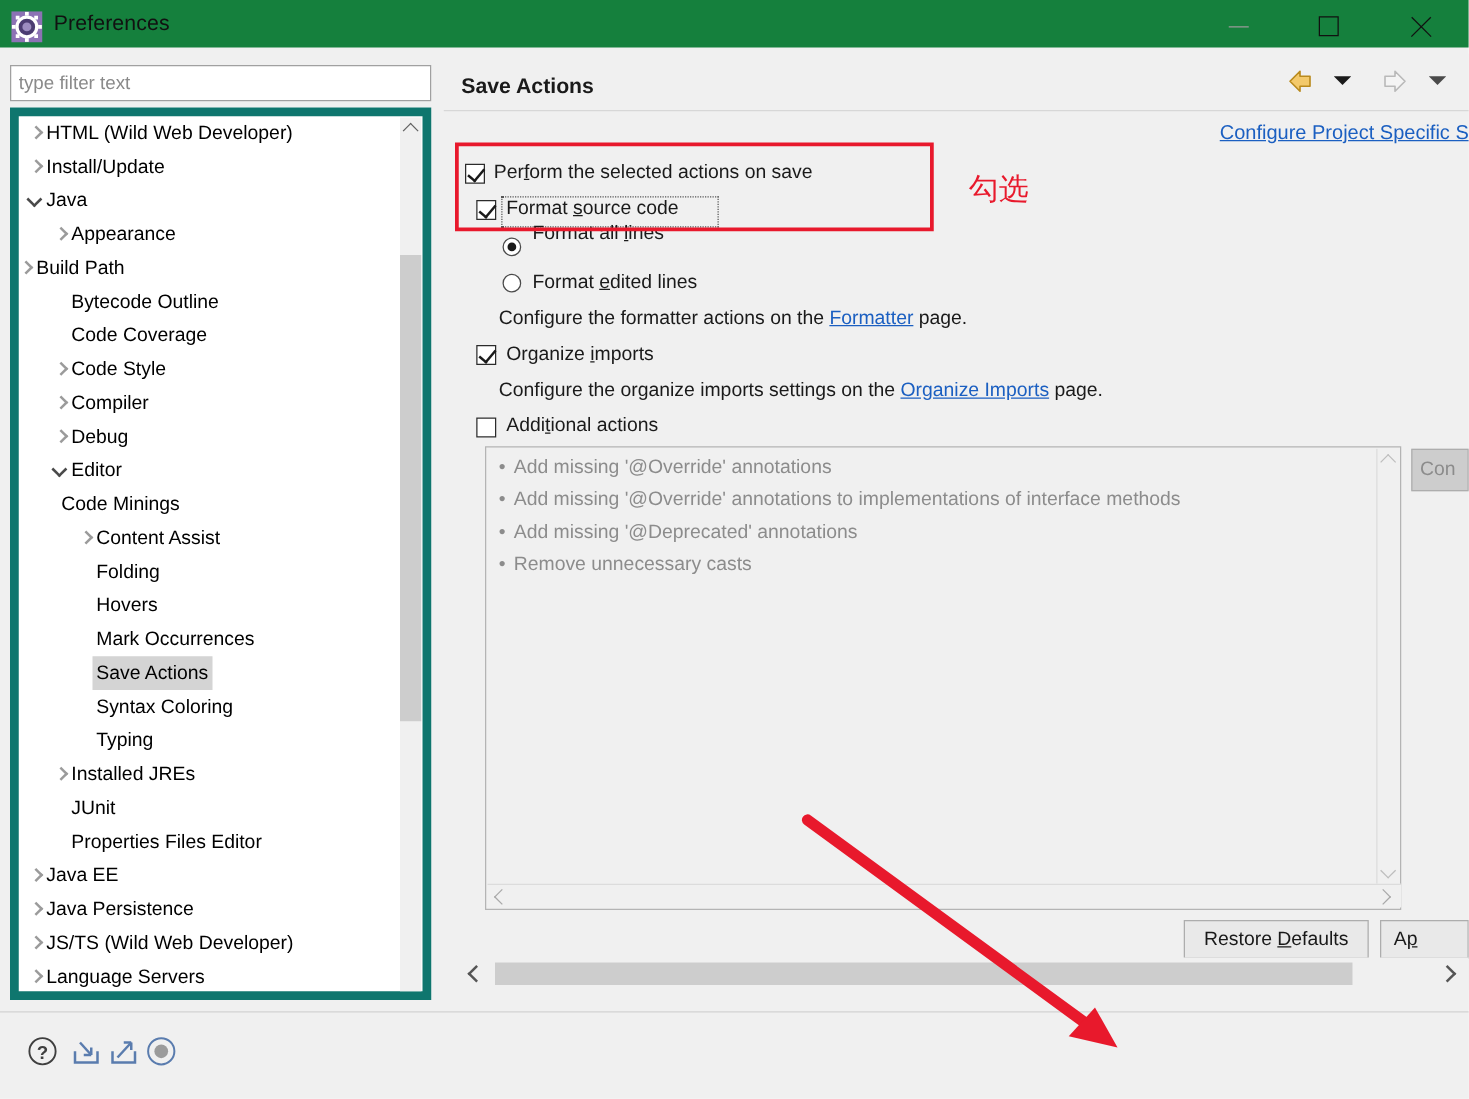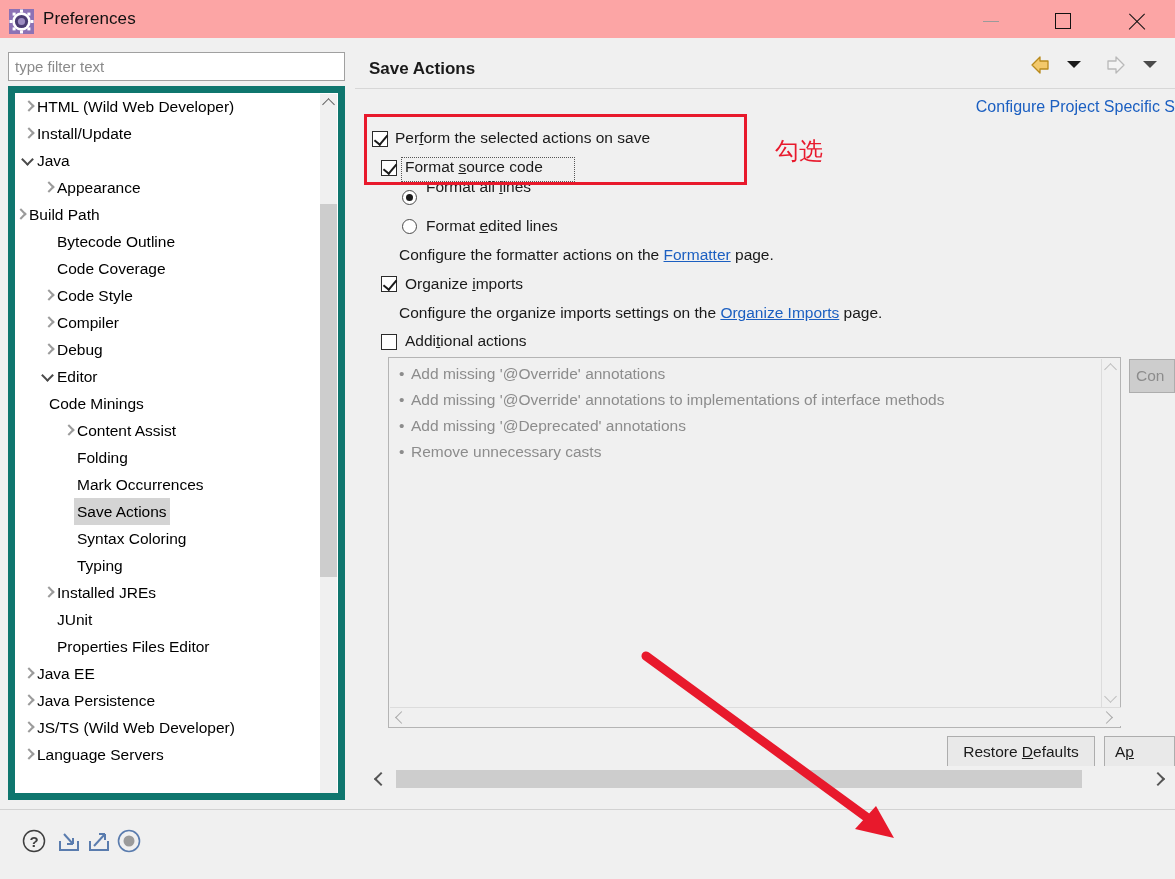--- a/index.html
+++ b/index.html
@@ -6,21 +6,21 @@
   body{
     width:1175px;height:879px;overflow:hidden;
     background:#ffffff;
     font-family:"Liberation Sans","DejaVu Sans",sans-serif;
     font-size:15px;color:#000;
     -webkit-font-smoothing:antialiased;
   }
   #root{position:relative;width:1175px;height:879px;background:#f0f0f0;}
 
   
-  .titlebar{position:absolute;left:0;top:0;width:1175px;height:38px;background:#fca5a5;}
+  .titlebar{position:absolute;left:0;top:0;width:1175px;height:38px;background:#15803d;}
   .title-icon{position:absolute;left:9px;top:9px;width:25px;height:25px;}
   .title-text{position:absolute;left:43px;top:9px;font-size:17px;color:#111;letter-spacing:.1px;}
   .wbtn{position:absolute;top:0;height:43px;width:62px;}
   .wbtn-min{left:968px;}
   .wbtn-max{left:1038px;}
   .wbtn-close{left:1108px;}
   .gl-min{position:absolute;left:15px;top:21px;width:16px;height:1px;background:#9a9a9a;}
   .gl-max{position:absolute;left:17px;top:13px;width:16px;height:16px;border:1.4px solid #111;box-sizing:border-box;}
   .gl-close{position:absolute;left:18px;top:13px;width:18px;height:18px;}
   .gl-close:before,.gl-close:after{content:"";position:absolute;left:0;top:8px;width:22px;height:1.4px;background:#111;}
@@ -63,21 +63,21 @@
   .nav{position:absolute;top:7px;height:30px;}
   .nav-back{left:672px;}
   .nav-bdd{left:712px;}
   .nav-fwd{left:748px;}
   .nav-fdd{left:788px;}
   .caret{width:0;height:0;border-left:7px solid transparent;border-right:7px solid transparent;
     border-top:7px solid #1a1a1a;position:absolute;top:11px;left:0;}
   .caret.dim{border-top-color:#4a4a4a;}
 
   .cfg-link{position:absolute;right:0px;top:55px;font-size:16px;color:#1b5fc1;
-    white-space:nowrap;}
+    text-decoration:underline;white-space:nowrap;}
 
   
   .c{position:absolute;font-size:15.5px;color:#1a1a1a;white-space:nowrap;}
   .cb{position:absolute;width:16px;height:16px;box-sizing:border-box;border:1.3px solid #2b2b2b;background:#fff;}
   .cb.on:after{content:"";position:absolute;left:4px;top:0px;width:6px;height:11px;
     border-right:2px solid #1a1a1a;border-bottom:2px solid #1a1a1a;transform:rotate(40deg);}
   .rb{position:absolute;width:15px;height:15px;border-radius:50%;box-sizing:border-box;border:1.4px solid #4a4a4a;background:#fff;}
   .rb.on:after{content:"";position:absolute;left:3px;top:3px;width:7px;height:7px;border-radius:50%;background:#1a1a1a;}
   .lnk{color:#1b5fc1;text-decoration:underline;}
   .mn{text-decoration:underline;}
@@ -172,20 +172,21 @@
         <div class="trow" style=""><span class="arrow closed"></span><span class="lbl">Build Path</span></div>
         <div class="trow" style="padding-left: 28px;"><span class="arrow"></span><span class="lbl">Bytecode Outline</span></div>
         <div class="trow" style="padding-left: 28px;"><span class="arrow"></span><span class="lbl">Code Coverage</span></div>
         <div class="trow" style="padding-left: 28px;"><span class="arrow closed"></span><span class="lbl">Code Style</span></div>
         <div class="trow" style="padding-left: 28px;"><span class="arrow closed"></span><span class="lbl">Compiler</span></div>
         <div class="trow" style="padding-left: 28px;"><span class="arrow closed"></span><span class="lbl">Debug</span></div>
         <div class="trow" style="padding-left: 28px;"><span class="arrow open"></span><span class="lbl">Editor</span></div>
         <div class="trow" style="padding-left: 20px;"><span class="arrow"></span><span class="lbl">Code Minings</span></div>
         <div class="trow" style="padding-left: 48px;"><span class="arrow closed"></span><span class="lbl">Content Assist</span></div>
         <div class="trow" style="padding-left: 48px;"><span class="arrow"></span><span class="lbl">Folding</span></div>
+        <div class="trow" style="padding-left: 48px;"><span class="arrow"></span><span class="lbl">Hovers</span></div>
         <div class="trow" style="padding-left: 48px;"><span class="arrow"></span><span class="lbl">Mark Occurrences</span></div>
         <div class="trow sel" style="padding-left: 48px;"><span class="arrow"></span><span class="lbl">Save Actions</span></div>
         <div class="trow" style="padding-left: 48px;"><span class="arrow"></span><span class="lbl">Syntax Coloring</span></div>
         <div class="trow" style="padding-left: 48px;"><span class="arrow"></span><span class="lbl">Typing</span></div>
         <div class="trow" style="padding-left: 28px;"><span class="arrow closed"></span><span class="lbl">Installed JREs</span></div>
         <div class="trow" style="padding-left: 28px;"><span class="arrow"></span><span class="lbl">JUnit</span></div>
         <div class="trow" style="padding-left: 28px;"><span class="arrow"></span><span class="lbl">Properties Files Editor</span></div>
         <div class="trow" style="padding-left: 8px;"><span class="arrow closed"></span><span class="lbl">Java EE</span></div>
         <div class="trow" style="padding-left: 8px;"><span class="arrow closed"></span><span class="lbl">Java Persistence</span></div>
         <div class="trow" style="padding-left: 8px;"><span class="arrow closed"></span><span class="lbl">JS/TS (Wild Web Developer)</span></div>

